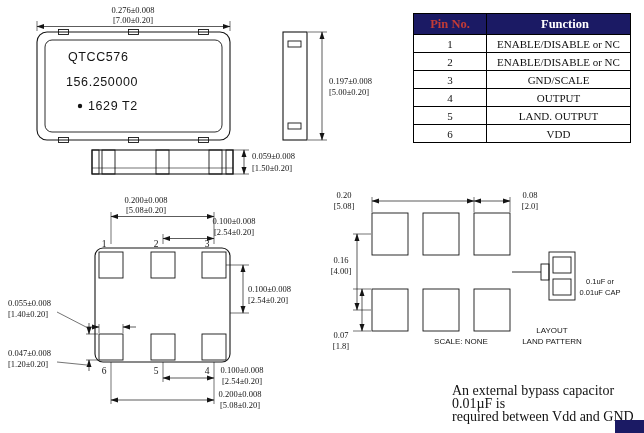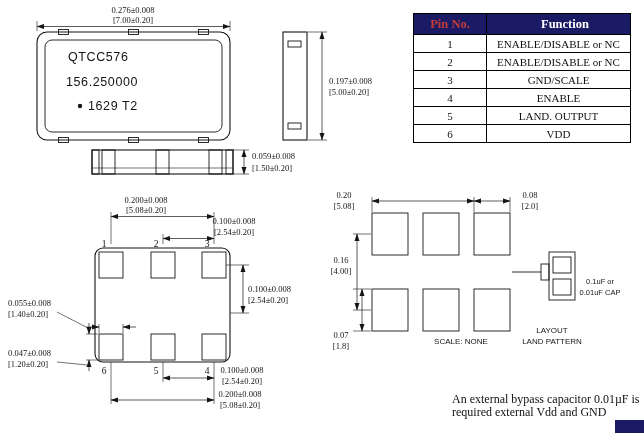--- a/index.html
+++ b/index.html
@@ -22,22 +22,22 @@
   .pin-table { position:absolute; left:413px; top:13px; width:218px;
                border-collapse:collapse; table-layout:fixed;
                font-family:"Liberation Serif", serif; }
   .pin-table th, .pin-table td { border:1px solid #000; text-align:center; padding:0; }
   .pin-table thead th { height:21px; font-size:12.5px; font-weight:bold; background:#1b1a64; }
   .pin-table thead th.col-pin { color:#c23b36; }
   .pin-table thead th.col-fn  { color:#ffffff;padding-left:13px; }
   .pin-table td { height:18px; font-size:11px; color:#111; background:#fff; }
   .col-pin { width:73px;margin-left:40px; }
 
-  .note { position:absolute; left:452px; top:393px; width:192px;
-          font-size:12px; line-height:13px; color:#111; }
+  .note { position:absolute; left:452px; top:384px; width:192px;
+          font-size:14px; line-height:13px; color:#111; }
   .corner-block { position:absolute; left:615px; top:420px; width:29px; height:13px;
                   background:#1b1a64; }
 </style>
 </head>
 <body>
 
 <div class="canvas">
 
   <svg width="644" height="433" viewBox="0 0 644 433">
     <defs>
@@ -220,32 +220,32 @@
       <tr>
         <td>2</td>
         <td>ENABLE/DISABLE or NC</td>
       </tr>
       <tr>
         <td>3</td>
         <td>GND/SCALE</td>
       </tr>
       <tr>
         <td>4</td>
-        <td>ENABLE</td>
+        <td>OUTPUT</td>
       </tr>
       <tr>
         <td>5</td>
         <td>LAND. OUTPUT</td>
       </tr>
       <tr>
         <td>6</td>
         <td>VDD</td>
       </tr>
     </tbody>
   </table>
 
   <div class="note">
     <div>An external bypass capacitor 0.01µF is</div>
-    <div>required external Vdd and GND</div>
+    <div>required between Vdd and GND</div>
   </div>
 
   <div class="corner-block"></div>
 </div>
 
 </body></html>

